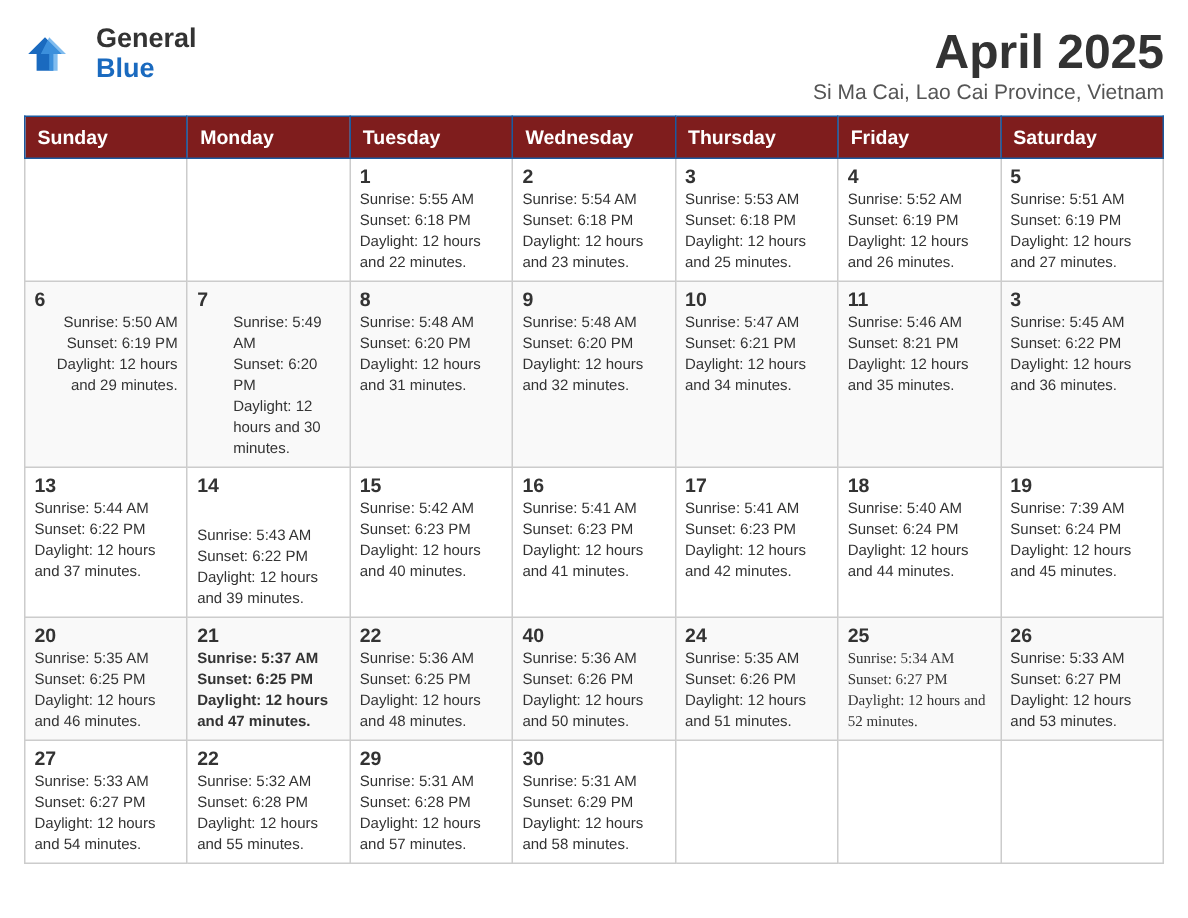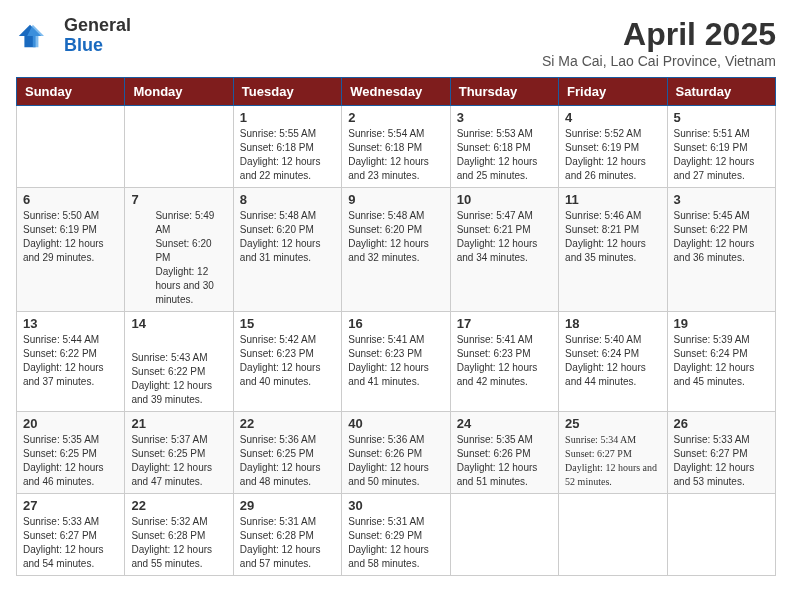--- a/index.html
+++ b/index.html
@@ -149,21 +149,21 @@
         <td>
           <span class="day-number">5</span>
           <div class="day-info" style="white-space: pre-line;">Sunrise: 5:51 AM
 Sunset: 6:19 PM
 Daylight: 12 hours and 27 minutes.</div>
         </td>
       </tr>
       <tr>
         <td>
           <span class="day-number">6</span>
-          <div class="day-info" style="white-space: pre-line;">Sunrise: 5:50 AM
+          <div class="day-info" style="white-space: pre-line; text-align: right;">Sunrise: 5:50 AM
 Sunset: 6:19 PM
 Daylight: 12 hours and 29 minutes.</div>
         </td>
         <td>
           <span class="day-number">7</span>
           <div class="day-info" style="white-space: pre-line; margin-left: 24px;">Sunrise: 5:49 AM
 Sunset: 6:20 PM
 Daylight: 12 hours and 30 minutes.</div>
         </td>
         <td>
@@ -229,35 +229,35 @@
 Daylight: 12 hours and 42 minutes.</div>
         </td>
         <td>
           <span class="day-number">18</span>
           <div class="day-info" style="white-space: pre-line;">Sunrise: 5:40 AM
 Sunset: 6:24 PM
 Daylight: 12 hours and 44 minutes.</div>
         </td>
         <td>
           <span class="day-number">19</span>
-          <div class="day-info" style="white-space: pre-line;">Sunrise: 5:39 AM
+          <div class="day-info" style="white-space: pre-line;">Sunrise: 7:39 AM
 Sunset: 6:24 PM
 Daylight: 12 hours and 45 minutes.</div>
         </td>
       </tr>
       <tr>
         <td>
           <span class="day-number">20</span>
           <div class="day-info" style="white-space: pre-line;">Sunrise: 5:35 AM
 Sunset: 6:25 PM
 Daylight: 12 hours and 46 minutes.</div>
         </td>
         <td>
           <span class="day-number">21</span>
-          <div class="day-info" style="white-space: pre-line;">Sunrise: 5:37 AM
+          <div class="day-info" style="white-space: pre-line; font-weight: bold;">Sunrise: 5:37 AM
 Sunset: 6:25 PM
 Daylight: 12 hours and 47 minutes.</div>
         </td>
         <td>
           <span class="day-number">22</span>
           <div class="day-info" style="white-space: pre-line;">Sunrise: 5:36 AM
 Sunset: 6:25 PM
 Daylight: 12 hours and 48 minutes.</div>
         </td>
         <td>

